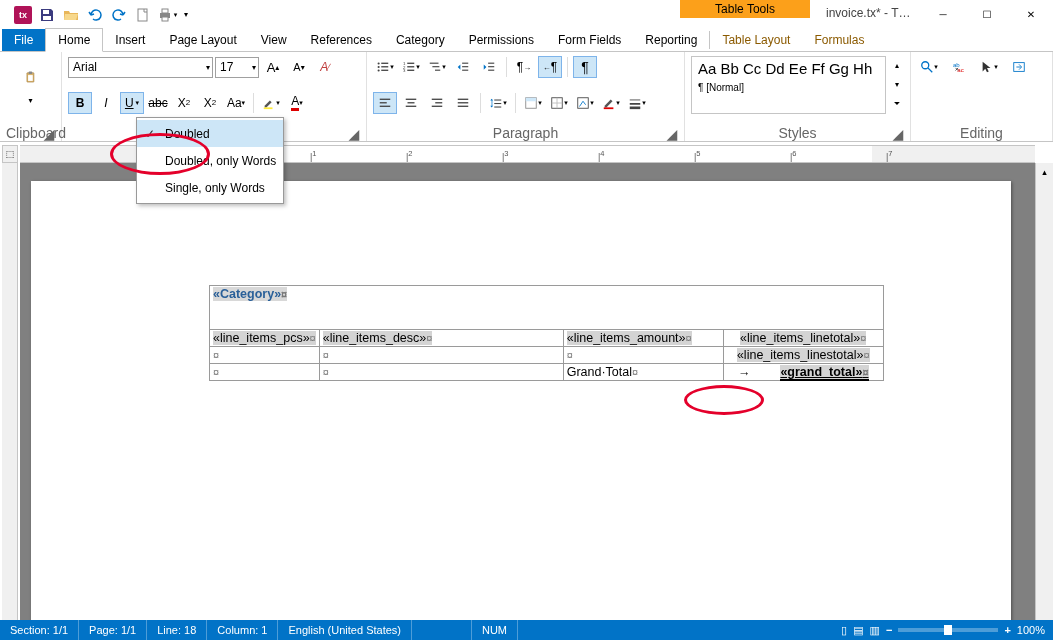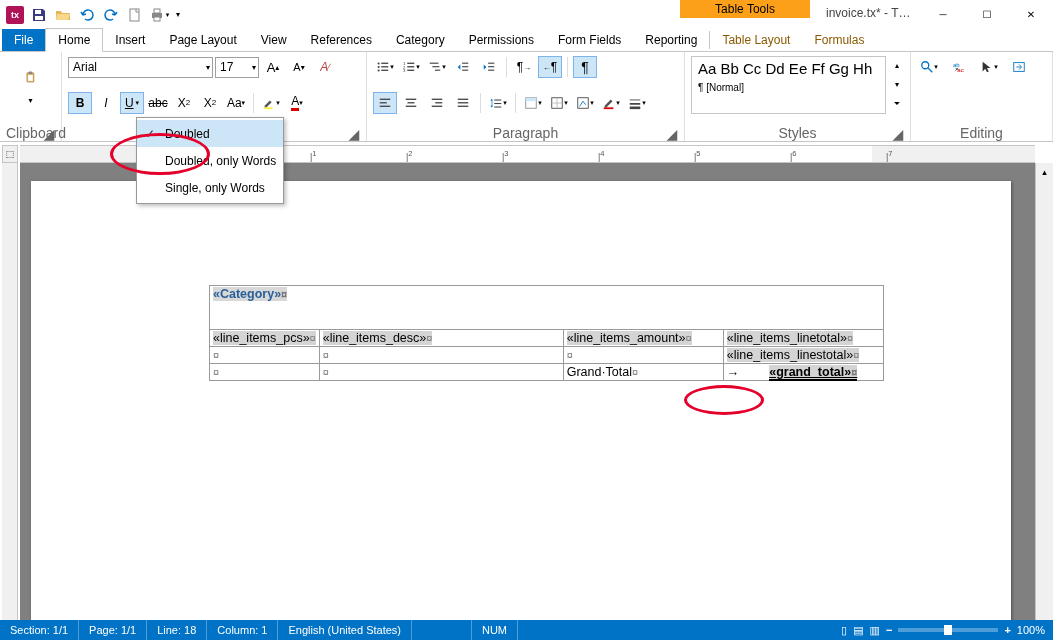--- a/index.html
+++ b/index.html
@@ -1,20 +1,20 @@
 <!DOCTYPE html>
 <html><head>
 <meta charset="utf-8">
 <style>
   * { box-sizing: border-box; margin: 0; padding: 0; font-family: "Segoe UI", Arial, sans-serif; }
   body { width: 1053px; height: 640px; background: #fff; overflow: hidden; font-size: 12px; position: relative; }
   
   
   .titlebar { height: 29px; background: #fff; display: flex; align-items: center; border-bottom: 0; }
-  .titlebar .qat { display: flex; align-items: center; gap: 2px; padding-left: 4px; }
+  .titlebar .qat { display: flex; align-items: center; gap: 2px; padding-left: 12px; }
   .titlebar .qat .qbtn { width: 22px; height: 22px; display:flex; align-items:center; justify-content:center; cursor:pointer; }
   .titlebar .tabletools { position:absolute; left:680px; top:0; background:#fca01a; color:#000; font-size:12px; height:18px; width:130px; display:flex; align-items:center; justify-content:center; }
   .titlebar .doctitle { position:absolute; left:826px; top:6px; font-size:12px; color:#444; }
   .titlebar .winbtns { position:absolute; right:0; top:0; display:flex; }
   .titlebar .winbtns div { width:44px; height:29px; display:flex; align-items:center; justify-content:center; cursor:pointer; font-family: "Segoe UI Symbol", sans-serif; font-size:10px; }
   .app-icon { width:18px; height:18px; background:#b01358; border-radius:2px; display:flex; align-items:center; justify-content:center; color:#fff; font-size:9px; font-weight:bold; }
 
   
   .tabs { height: 23px; background:#fff; display:flex; align-items:flex-end; border-bottom:1px solid #c5c5c5; padding-left:2px; }
   .tabs .tab { padding: 4px 12px 4px; font-size:12px; cursor:pointer; }
@@ -59,21 +59,21 @@
   .scroll-v { position:absolute; right:0; top:163px; bottom:20px; width:18px; background:#f0f0f0; border-left:1px solid #c5c5c5; }
   .scroll-v .arrow { height:18px; display:flex; align-items:center; justify-content:center; font-size:9px; cursor:pointer; }
 
   
   .doctable-wrap { position:absolute; left:178px; top:104px; }
   .doctable { border-collapse:collapse; font-family:Arial; font-size:12.5px; }
   .doctable td { border:1px solid #9a9a9a; padding:1px 3px; vertical-align:top; height:14px; }
   .doctable .hdr { height:44px; vertical-align:top; }
   .cat { color:#2a6099; font-weight:bold; background:#d8d8d8; }
   .fld { background:#d4d4d4; }
-  .tar { text-align:left;margin-top:32px; }
+  .tar { text-align:center;margin-top:32px; }
   .bb { border-bottom:2px solid #000 !important; }
   .pilcrow::after { content:"¤"; color:#777; font-size:11px; }
 
   
   .status { position:absolute; left:0; right:0; bottom:0; height:20px; background:#0173c7; color:#fff; font-size:11px; display:flex; align-items:center; }
   .status .cell { padding:0 10px; border-right:1px solid rgba(255,255,255,.3); height:100%; display:flex; align-items:center; }
   .status .right { margin-left:auto; display:flex; align-items:center; gap:6px; padding-right:8px; }
   .status .zoombar { width:100px; height:4px; background:rgba(255,255,255,.3); position:relative; }
   .status .zoombar .zt { position:absolute; left:50%; top:-3px; width:8px; height:10px; background:#fff; transform:translateX(-50%); }
 

